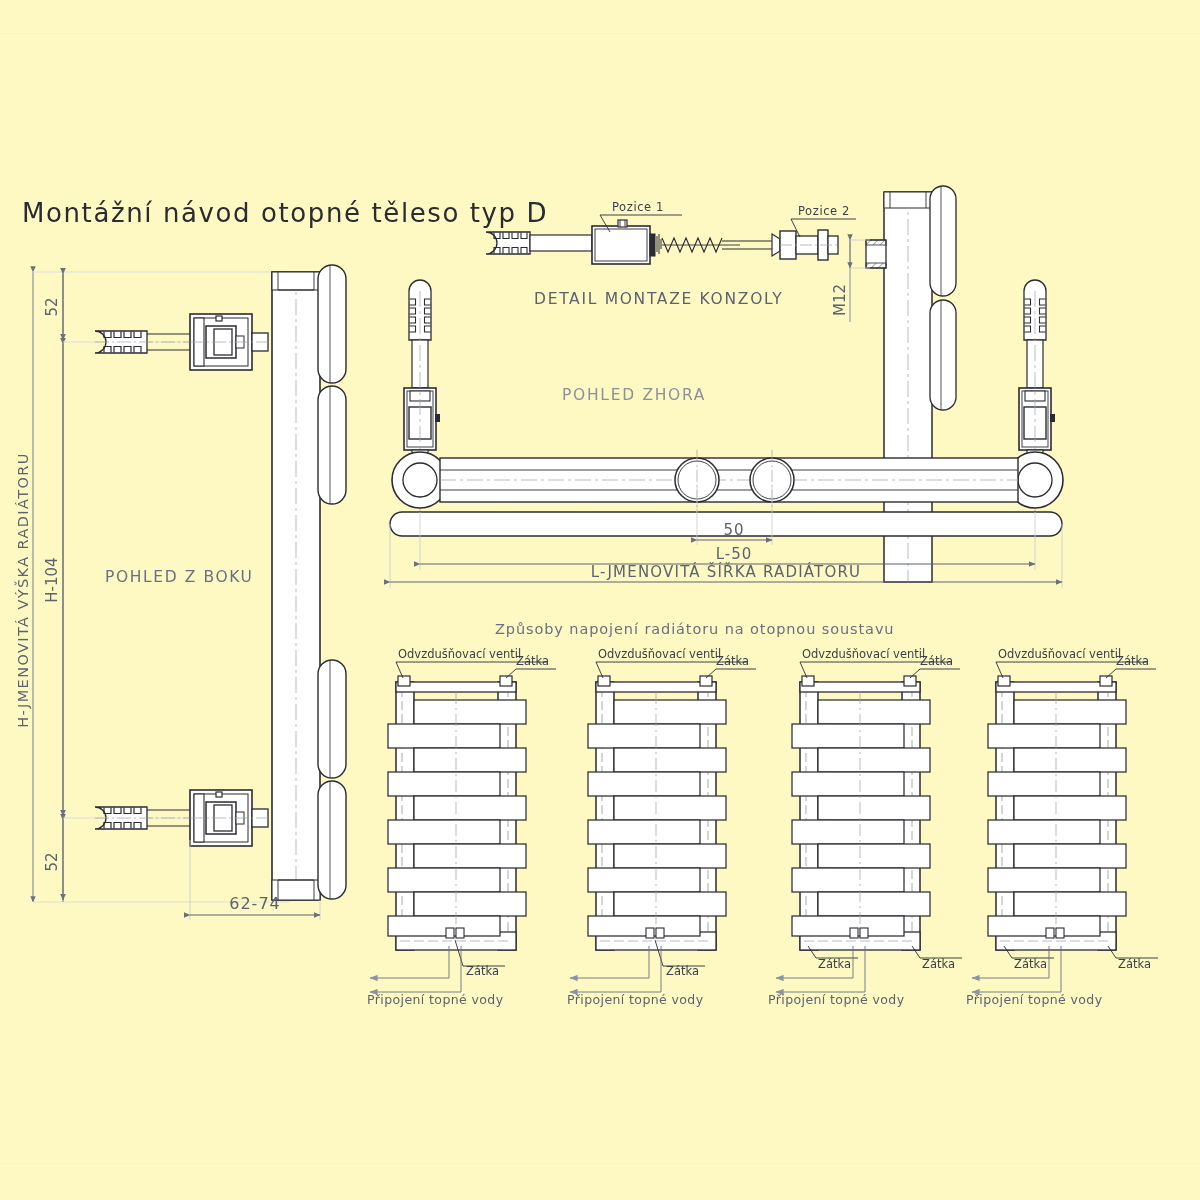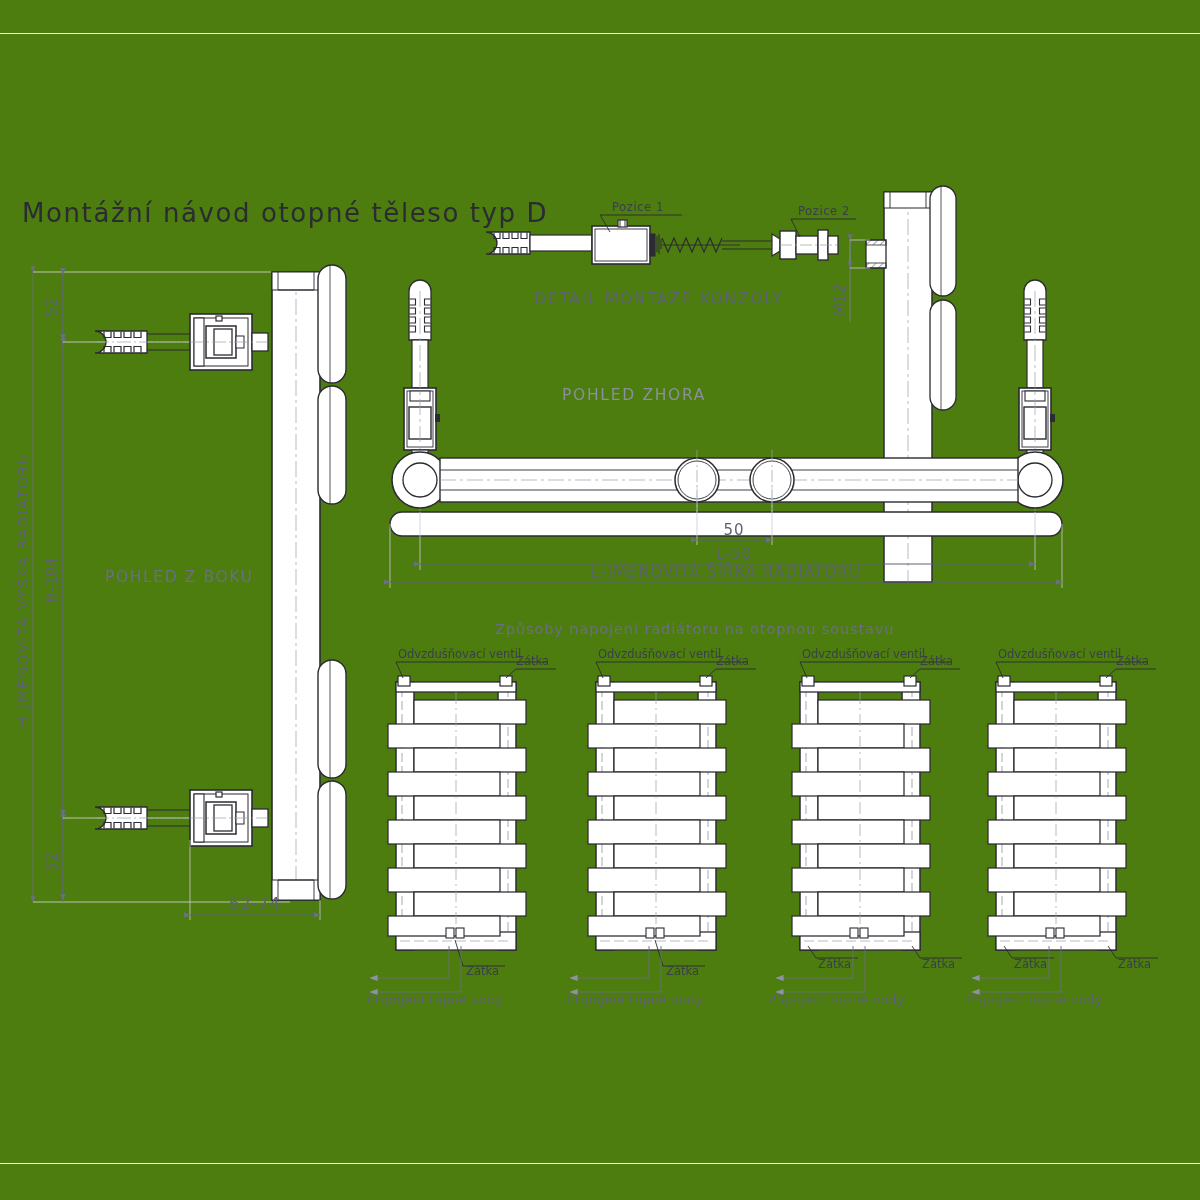--- a/index.html
+++ b/index.html
@@ -4,21 +4,21 @@
 <style>
   html, body {
     margin: 0;
     padding: 0;
     background: #ffffff;
   }
   #sheet {
     position: relative;
     width: 1200px;
     height: 1200px;
-    background: #4d7c0f;
+    background: #fef9c3;
     overflow: hidden;
     font-family: "DejaVu Sans", sans-serif;
   }
   #drawing {
     position: absolute;
     left: 0;
     top: 0;
   }
   .edge-line {
     position: absolute;

